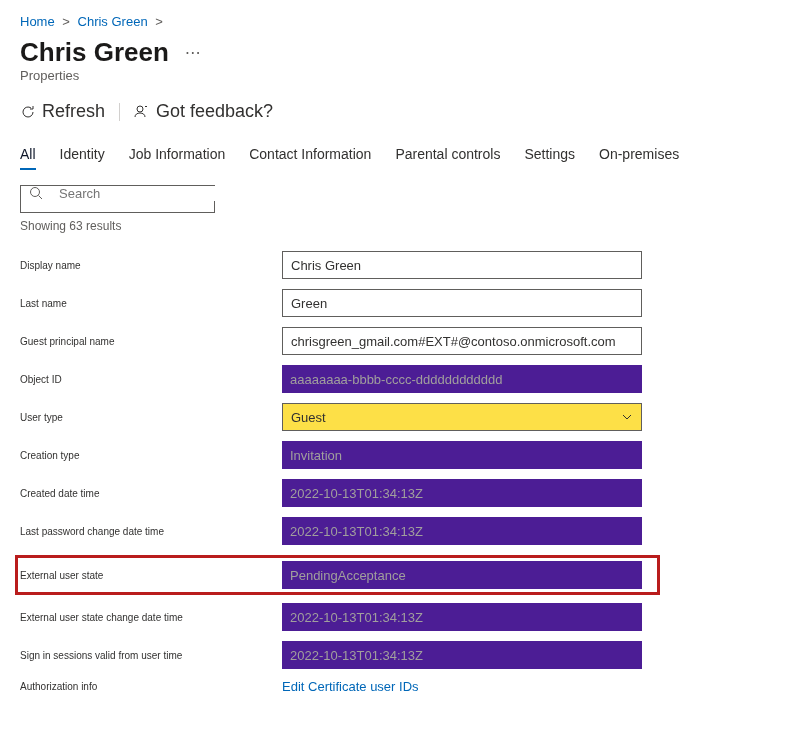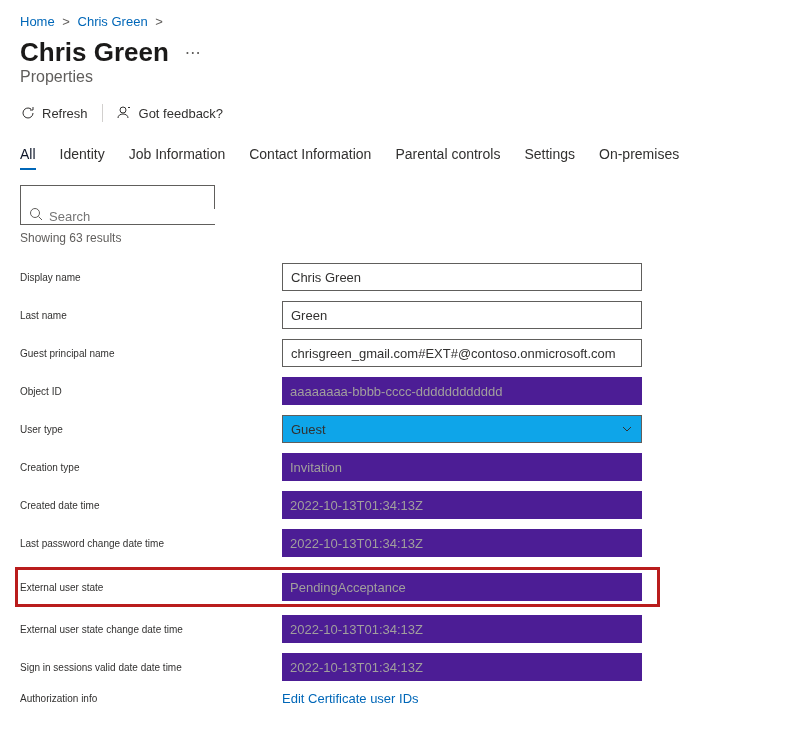--- a/index.html
+++ b/index.html
@@ -16,39 +16,39 @@
   a { color: #0067b8; text-decoration: none; }
 
   
   .breadcrumb { font-size: 13px; color: #0067b8; margin-bottom: 8px; }
   .breadcrumb .sep { color: #605e5c; margin: 0 4px; }
 
   
   .title-row { display: flex; align-items: center; gap: 12px; }
   h1 { font-size: 26px; font-weight: 600; color: #1b1a19; }
   .ellipsis-btn { color: #605e5c; font-size: 16px; padding: 4px; }
-  .subtitle { font-size: 16px; color: #605e5c; margin-top: 0px; margin-bottom: 18px; }
+  .subtitle { font-size: 13px; color: #605e5c; margin-top: 0px; margin-bottom: 18px; }
 
   
   .cmdbar { display: flex; align-items: center; gap: 14px; margin-bottom: 18px; }
-  .cmd-btn { display: inline-flex; align-items: center; gap: 6px; font-size: 13px; color: #323130; cursor: pointer; }
+  .cmd-btn { display: inline-flex; align-items: center; gap: 6px; font-size: 18px; color: #323130; cursor: pointer; }
   .cmd-btn .ic { width: 16px; height: 16px; display: inline-flex; align-items: center; justify-content: center; }
   .vsep { width: 1px; height: 18px; background: #d2d0ce; }
 
   
   .tabs { display: flex; gap: 24px; border-bottom: 1px solid #fff; margin-bottom: 2px; }
   .tab { padding: 6px 0 8px 0; font-size: 14px; color: #323130; cursor: pointer; position: relative; }
   .tab.active { color: #0f172a; font-weight: 400; }
   .tab.active::after { content:""; position:absolute; left:0; right:0; bottom:0; height:2px; background:#0067b8; }
 
   
   .search-row { margin: 14px 0 4px 0; }
   .search-box {
-    width: 195px; height: 40px; border: 1px solid #605e5c;
-    display: flex; align-items: flex-end; padding: 0 8px; gap: 6px;
+    width: 195px; height: 28px; border: 1px solid #605e5c;
+    display: flex; align-items: flex-start; padding: 0 8px; gap: 16px;
     font-size: 13px; color: #605e5c;
   }
   .search-box input {
     border: none; outline: none; font-size: 13px; flex: 1;
     font-family: inherit; color: #323130;
   }
   .results-count { font-size: 12px; color: #605e5c; margin: 6px 0 18px 0; }
 
   
   .props { }
@@ -65,21 +65,21 @@
     width: 360px; height: 28px;
     border: 1px solid #605e5c; background: #fff;
     padding: 0 8px; font-size: 13px; font-family: inherit; color: #323130;
   }
   .inp.readonly {
     border: none; background: #4c1d95; color: #a19f9d;
     height: 28px; display: flex; align-items: center; padding: 0 8px;
   }
   .sel {
     width: 360px; height: 28px; border: 1px solid #605e5c;
-    background: #0ea5e9; display: flex; align-items: center; justify-content: space-between;
+    background: #fde047; display: flex; align-items: center; justify-content: space-between;
     padding: 0 8px; font-size: 13px;
   }
   .chev { width: 12px; height: 12px; }
   .linkval { font-size: 13px; color: #0067b8; cursor: pointer; }
 
   .highlight-box {
     border: 3px solid #b91c1c;
     padding: 3px 0;
     margin-left: -5px; padding-left: 2px;
     margin-bottom: 8px;
@@ -219,21 +219,21 @@
   </div>
 
   <div class="prop-row">
     <div class="prop-label">External user state change date time</div>
     <div class="prop-value">
         <div class="inp readonly">2022-10-13T01:34:13Z</div>
       </div>
   </div>
 
   <div class="prop-row">
-    <div class="prop-label">Sign in sessions valid date date time</div>
+    <div class="prop-label">Sign in sessions valid from user time</div>
     <div class="prop-value">
         <div class="inp readonly">2022-10-13T01:34:13Z</div>
       </div>
   </div>
 
   <div class="prop-row">
     <div class="prop-label">Authorization info</div>
     <div class="prop-value"><span class="linkval">Edit Certificate user IDs</span></div>
   </div>
 

